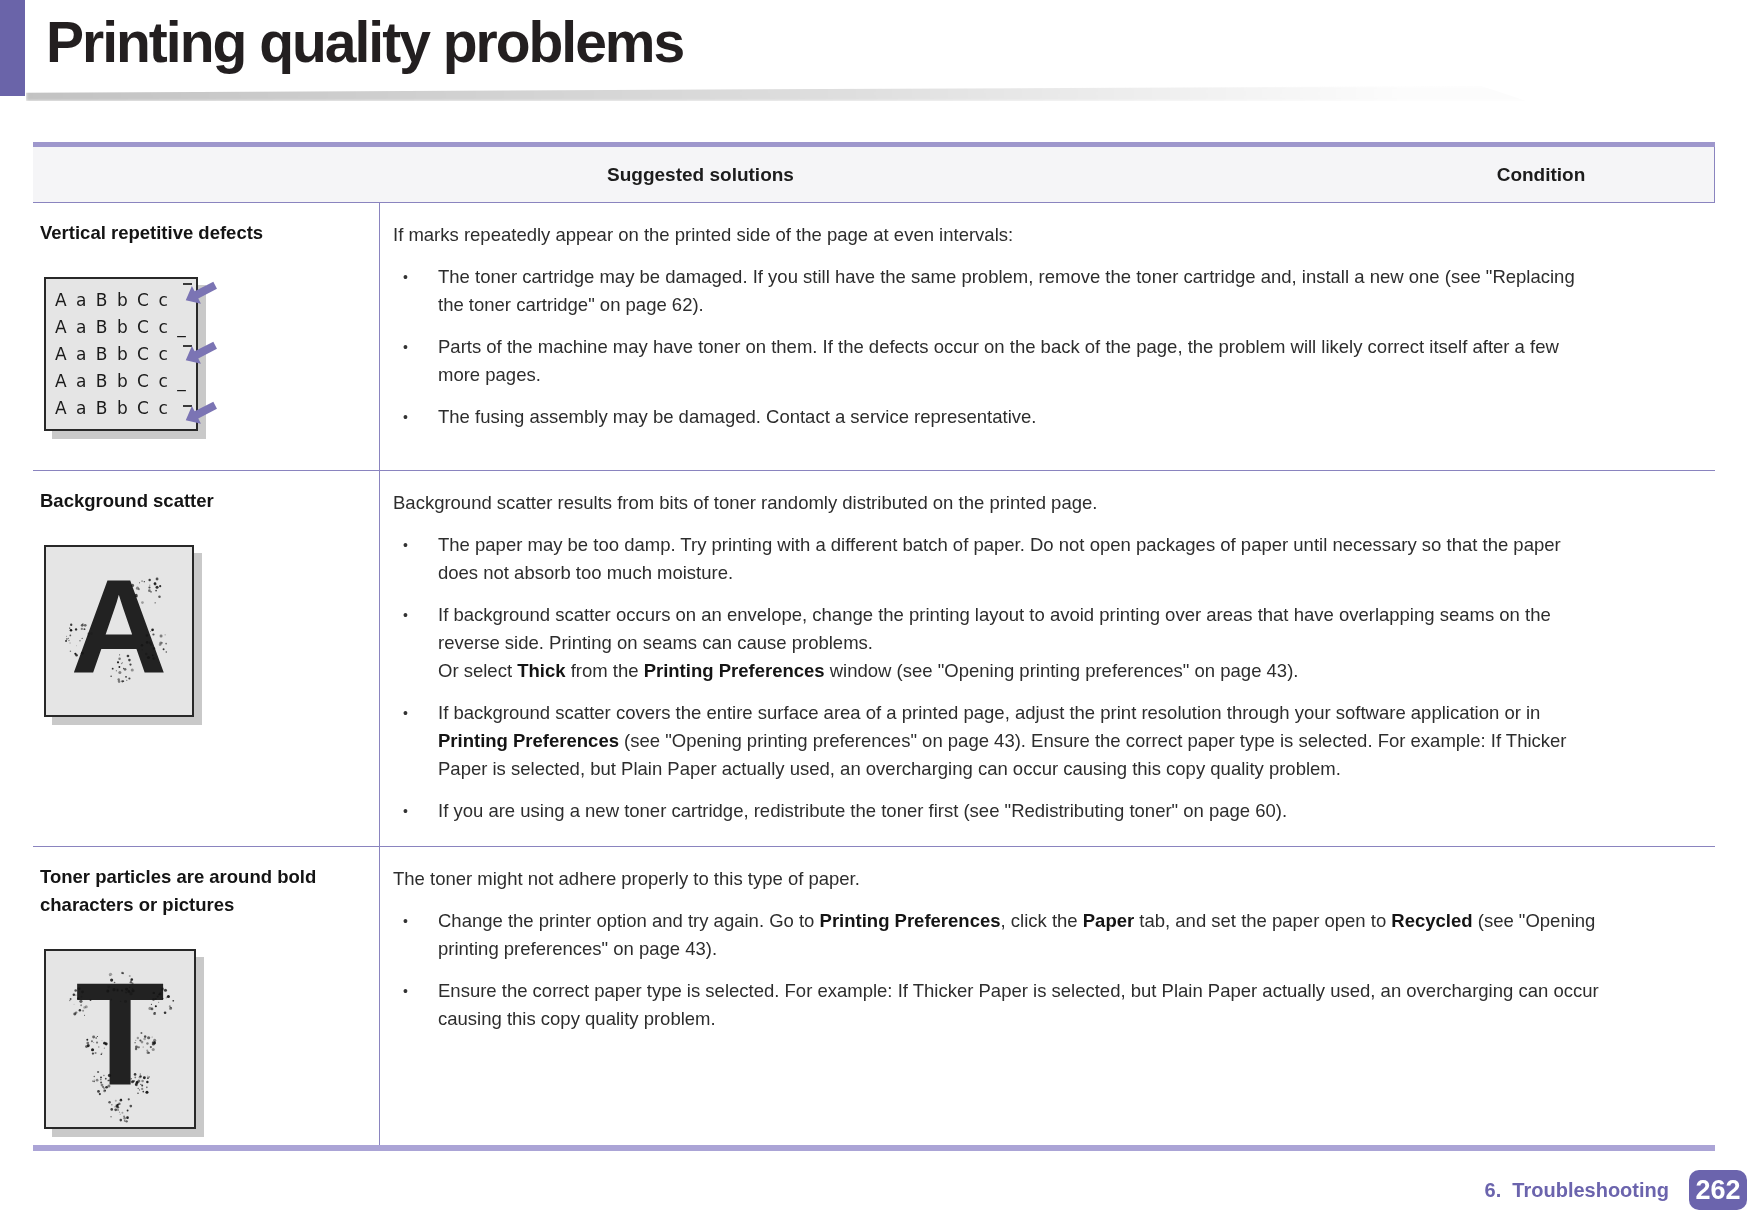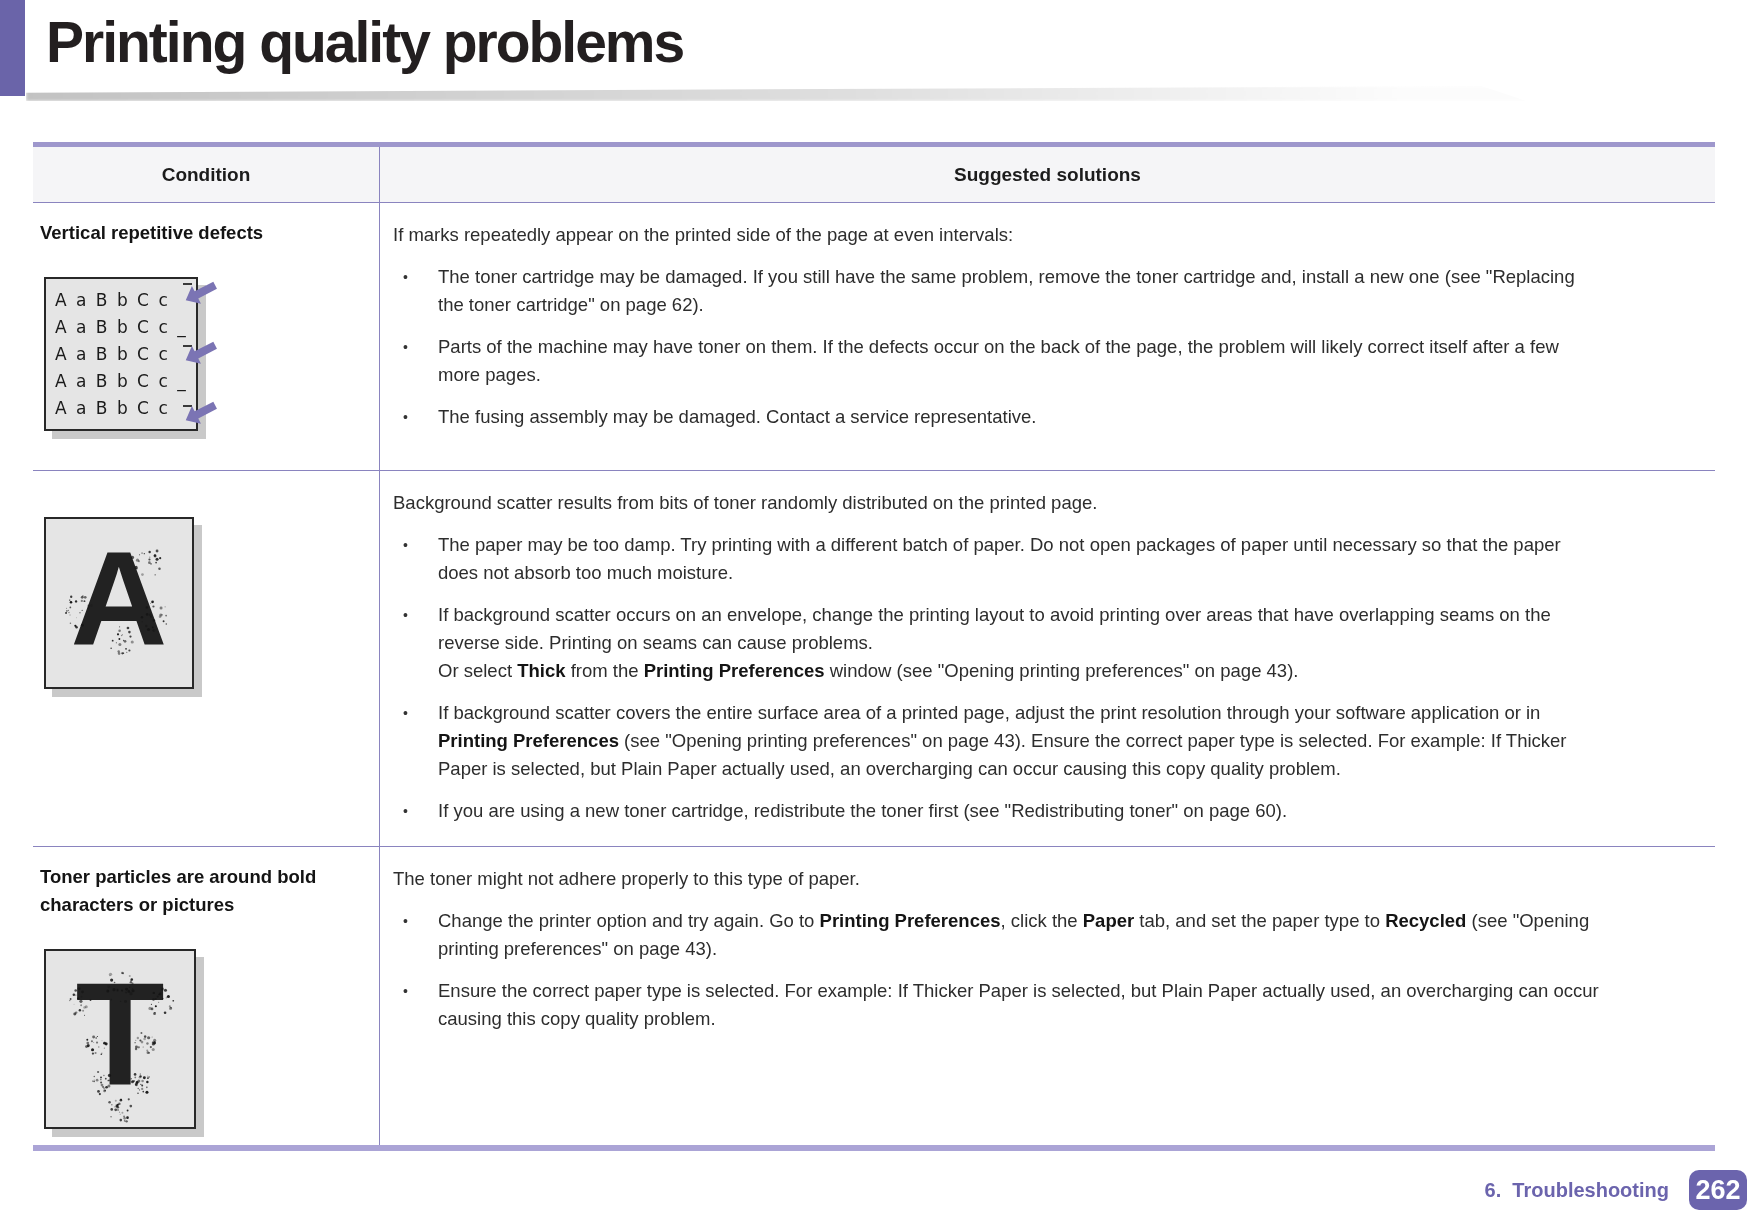--- a/index.html
+++ b/index.html
@@ -58,22 +58,22 @@
 </head>
 <body>
 
 <div class="page">
   <div class="accent-bar"></div>
   <h1 class="page-title">Printing quality problems</h1>
   <div class="title-shadow"></div>
 
   <div class="qtable">
     <div class="thead">
+      <div class="th c2">Suggested solutions</div>
       <div class="th c1">Condition</div>
-      <div class="th c2">Suggested solutions</div>
     </div>
     <div id="rows">
         <div class="tr row-0">
           <div class="td1">
             <div class="cond-title">Vertical repetitive defects</div>
             <div class="sample-wrap">
               <div class="spage aabbcc-page">
                 <div class="ab-line">A a B b C c</div>
                 <div class="ab-line">A a B b C c _</div>
                 <div class="ab-line">A a B b C c</div>
@@ -117,20 +117,21 @@
             <div class="bullet">
               <span class="dot">•</span>
               <div class="btext">
                 <p><span>The fusing assembly may be damaged. Contact a service representative.</span></p>
               </div>
             </div>
           </div>
         </div>
         <div class="tr row-1">
           <div class="td1">
+            <div class="cond-title">Background scatter</div>
             <div class="sample-wrap">
               <div class="spage lp-A">
                 <div class="big-letter bl-A">A</div>
                 <svg class="scatter" viewBox="0 0 150 172">
                   <circle cx="116.6" cy="50.9" r="1.30" fill="#151515" opacity="0.67"></circle>
                   <circle cx="93.3" cy="50.8" r="0.78" fill="#151515" opacity="0.69"></circle>
                   <circle cx="101.0" cy="35.3" r="0.68" fill="#151515" opacity="0.83"></circle>
                   <circle cx="95.5" cy="43.1" r="0.92" fill="#151515" opacity="0.51"></circle>
                   <circle cx="94.0" cy="42.0" r="1.62" fill="#151515" opacity="0.47"></circle>
                   <circle cx="106.6" cy="38.9" r="0.67" fill="#151515" opacity="0.41"></circle>
@@ -469,21 +470,21 @@
                   <circle cx="75.2" cy="156.5" r="1.25" fill="#151515" opacity="0.52"></circle>
                 </svg>
               </div>
             </div>
           </div>
           <div class="td2">
             <p class="intro">The toner might not adhere properly to this type of paper.</p>
             <div class="bullet">
               <span class="dot">•</span>
               <div class="btext">
-                <p><span>Change the printer option and try again. Go to </span><span class="seg-b">Printing Preferences</span><span>, click the </span><span class="seg-b">Paper</span><span> tab, and set the paper type to </span><span class="seg-b">Recycled</span><span> (see "Opening printing preferences" on page 43).</span></p>
+                <p><span>Change the printer option and try again. Go to </span><span class="seg-b">Printing Preferences</span><span>, click the </span><span class="seg-b">Paper</span><span> tab, and set the paper open to </span><span class="seg-b">Recycled</span><span> (see "Opening printing preferences" on page 43).</span></p>
               </div>
             </div>
             <div class="bullet">
               <span class="dot">•</span>
               <div class="btext">
                 <p><span>Ensure the correct paper type is selected. For example: If Thicker Paper is selected, but Plain Paper actually used, an overcharging can occur causing this copy quality problem.</span></p>
               </div>
             </div>
           </div>
         </div>

